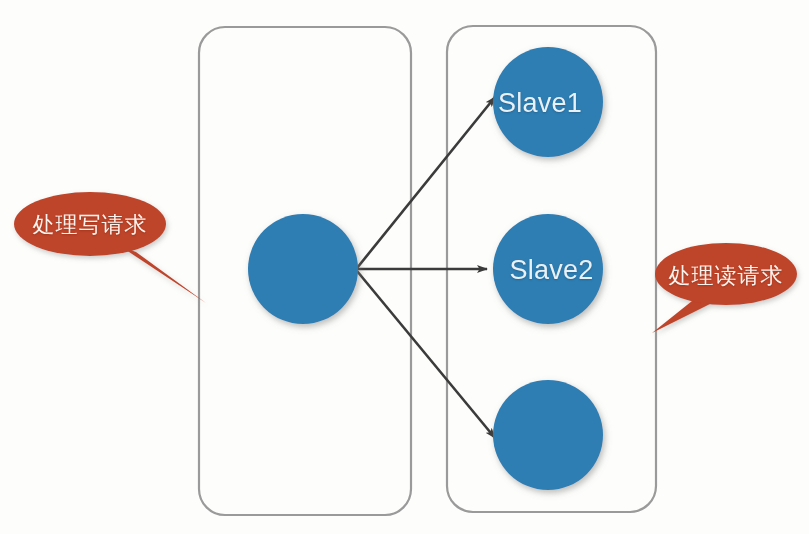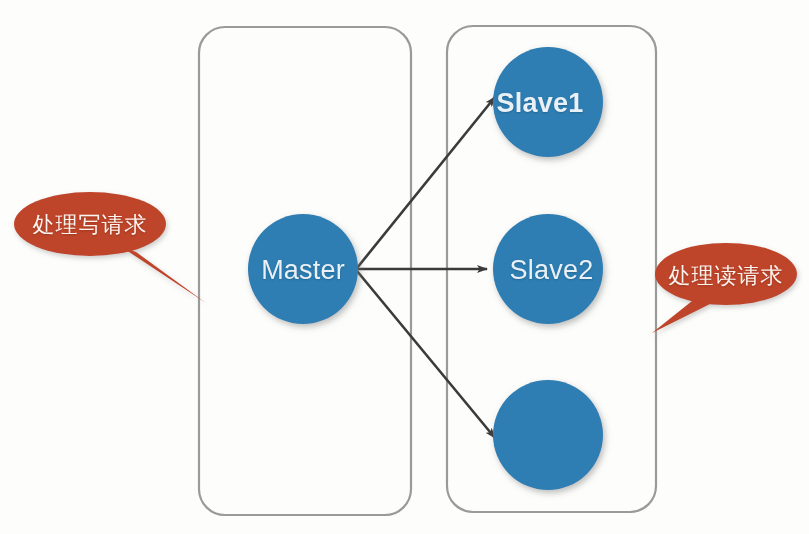--- a/index.html
+++ b/index.html
@@ -90,20 +90,19 @@
     <g filter="url(#softshadow)">
       <path d="M 120,246 L 206,303 L 136,252 Z" fill="#bf4429"></path>
       <ellipse cx="90" cy="224" rx="76" ry="32" fill="#bf4429"></ellipse>
     </g>
     <g filter="url(#softshadow)">
       <path d="M 697,297 L 652,333 L 712,303 Z" fill="#bf4429"></path>
       <ellipse cx="726" cy="274" rx="71" ry="31" fill="#bf4429"></ellipse>
     </g>
   </svg>
 
-  <div class="node-label" style="left:248px; top:255px; width:110px;">Master</div>
-  <div class="node-label" style="left:493px; top:88px; width:94px;font-weight:bold;">Slave1</div>
+  <div class="node-label" style="left:493px; top:88px; width:94px;">Slave1</div>
   <div class="node-label" style="left:493px; top:255px; width:117px;">Slave2</div>
 
   <div class="callout-label" style="left:14px; top:210px; width:152px;">处理写请求</div>
   <div class="callout-label" style="left:655px; top:261px; width:142px;">处理读请求</div>
 
 </div>
 
 </body></html>

